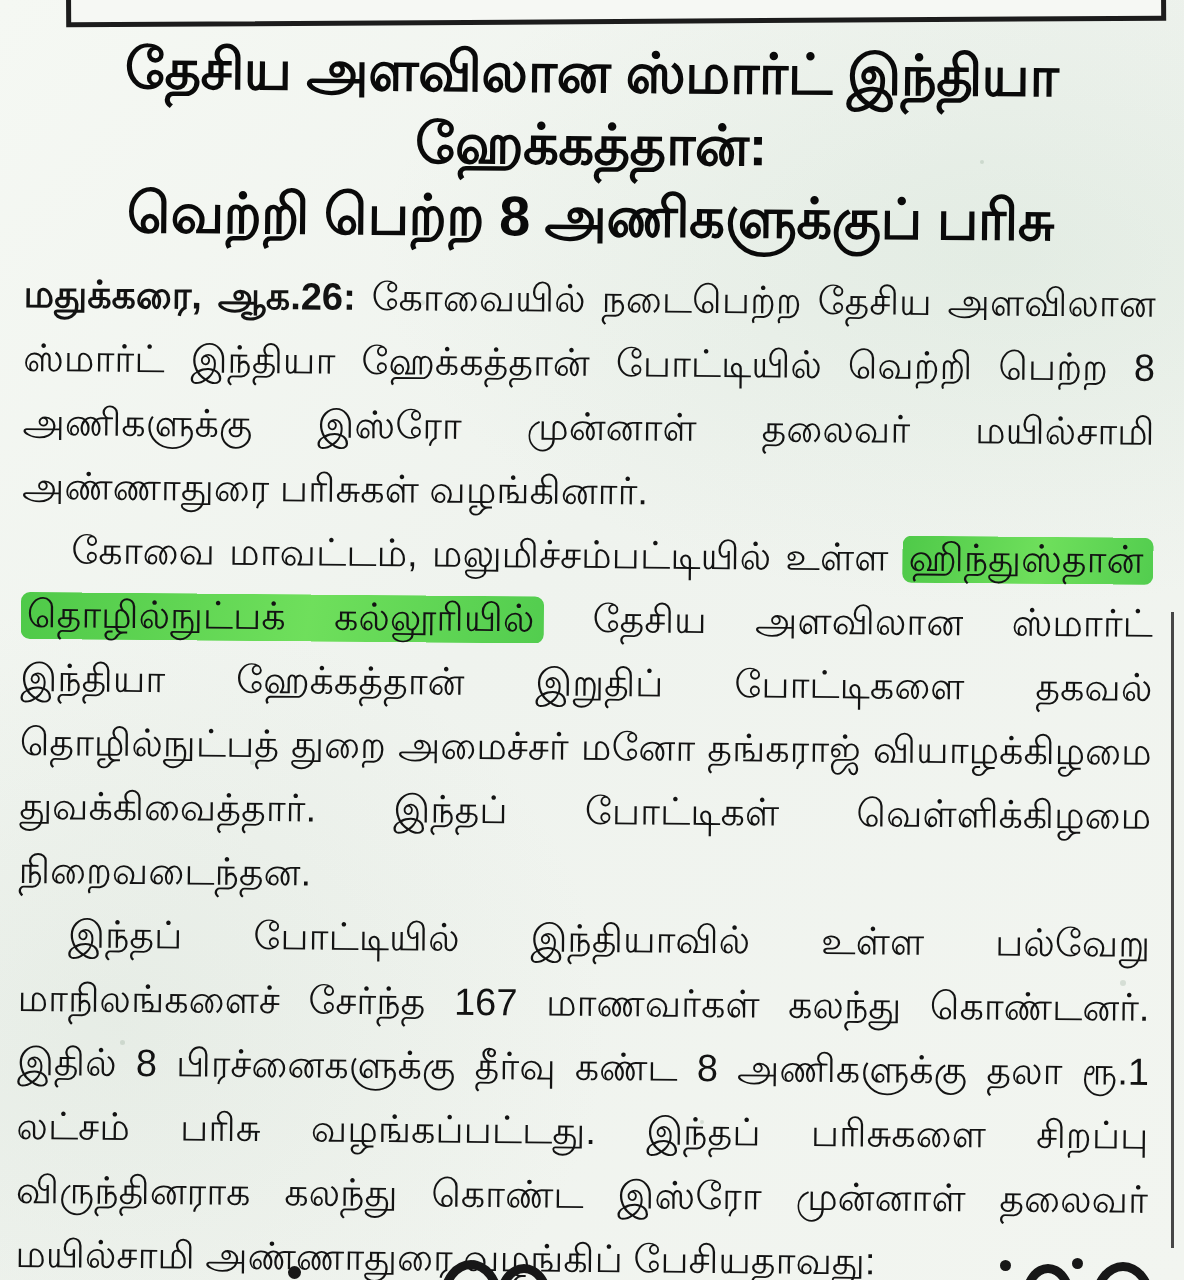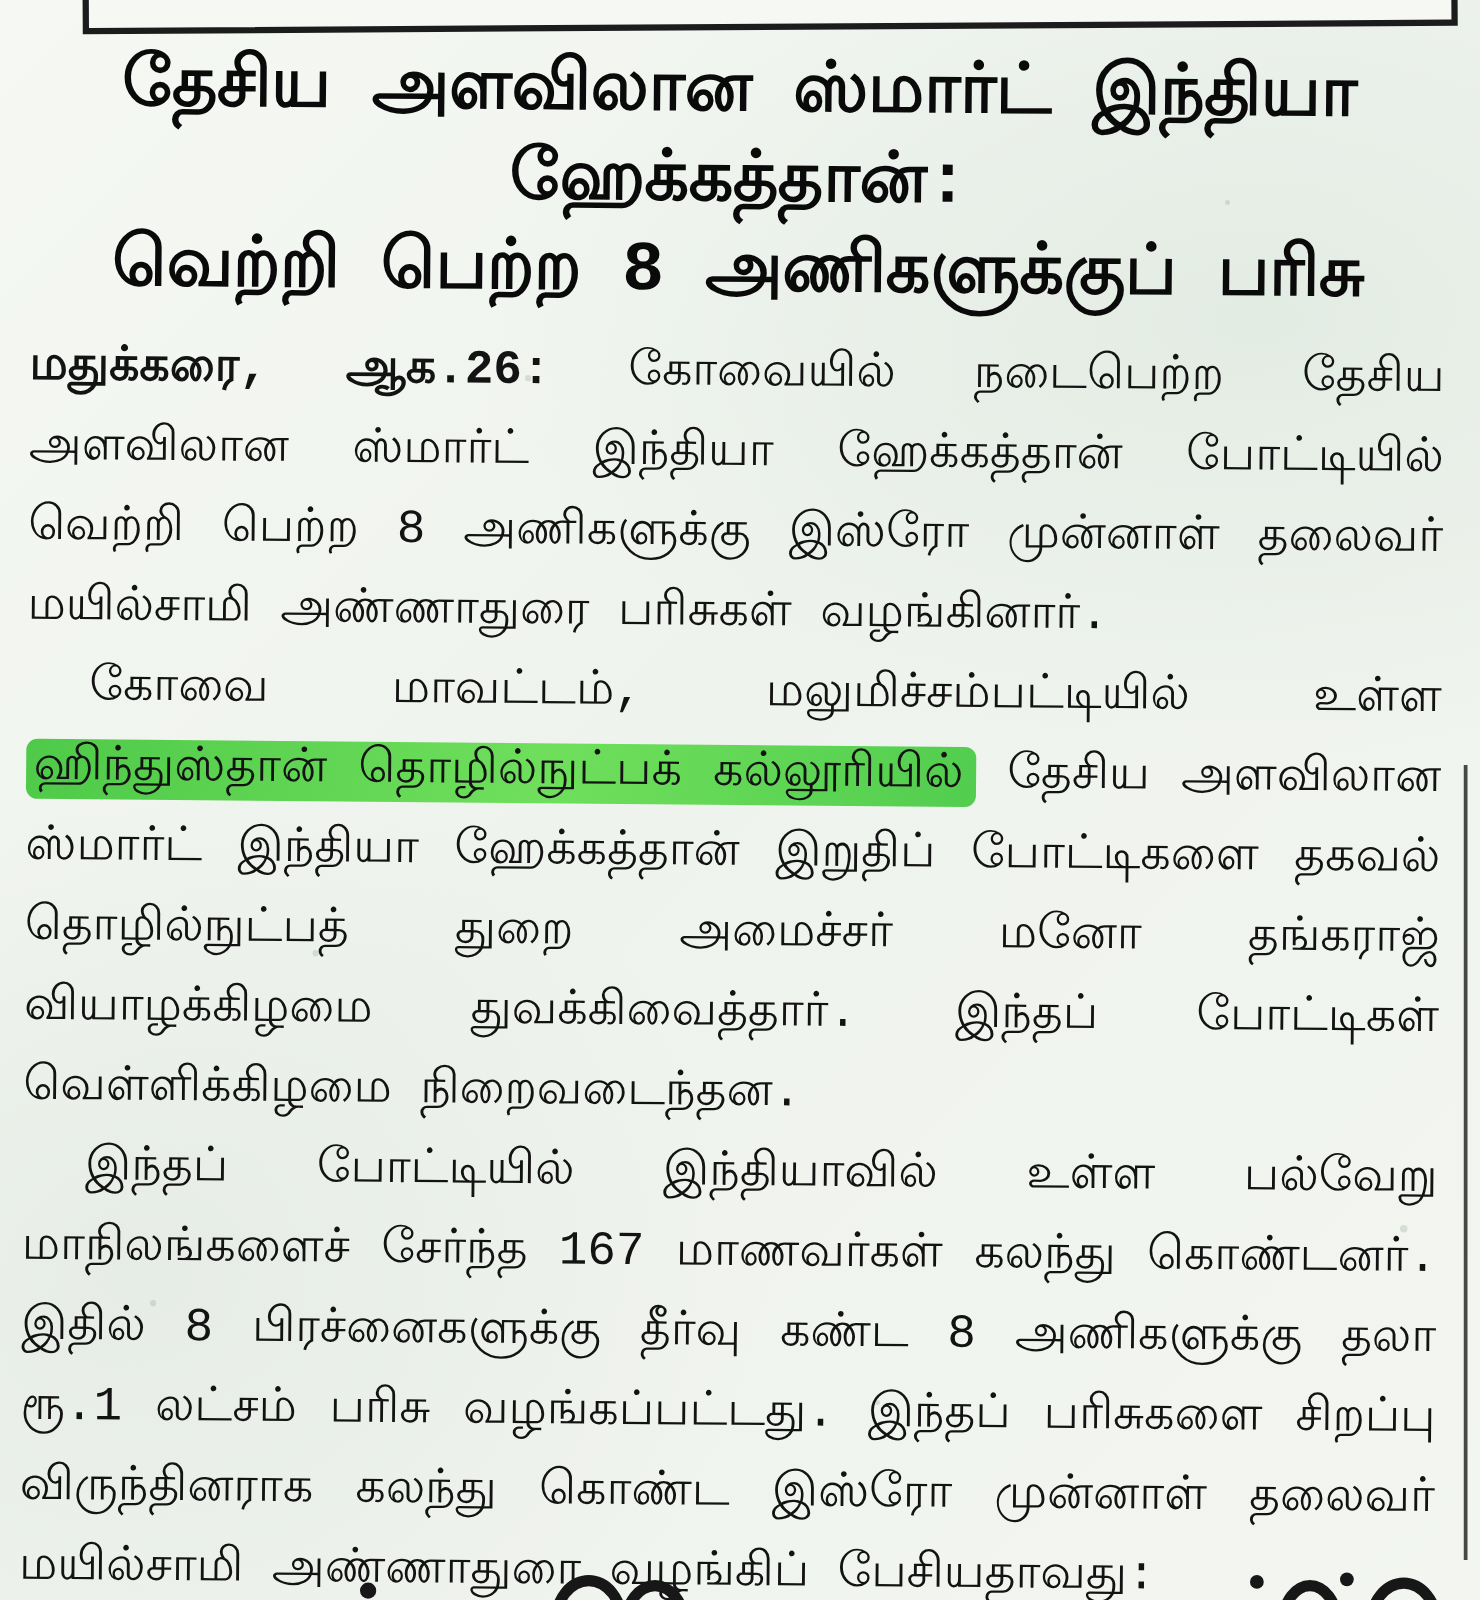--- a/index.html
+++ b/index.html
@@ -11,21 +11,20 @@
   }
   #screen {
     position: relative;
     width: 1184px; height: 1280px;
     overflow: hidden;
     background:
       radial-gradient(ellipse 900px 500px at 85% 20%, rgba(190,215,195,0.25), rgba(0,0,0,0) 70%),
       radial-gradient(ellipse 700px 600px at 10% 80%, rgba(200,214,200,0.22), rgba(0,0,0,0) 70%),
       linear-gradient(135deg, #f5f8f3 0%, #eff3ee 45%, #f2f5f0 100%);
     color: #141414;
-    font-family: Liberation Mono, monospace;
   }
   
   .topbox {
     position: absolute;
     left: 66px; top: -46px;
     width: 1090px; height: 60px;
     border: 5px solid #1c1c1c;
     background: #f6f8f4;
     transform: rotate(-0.35deg);
   }

